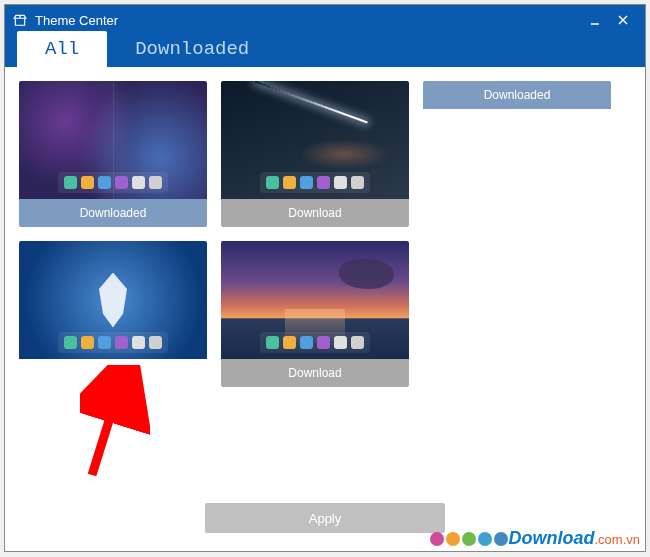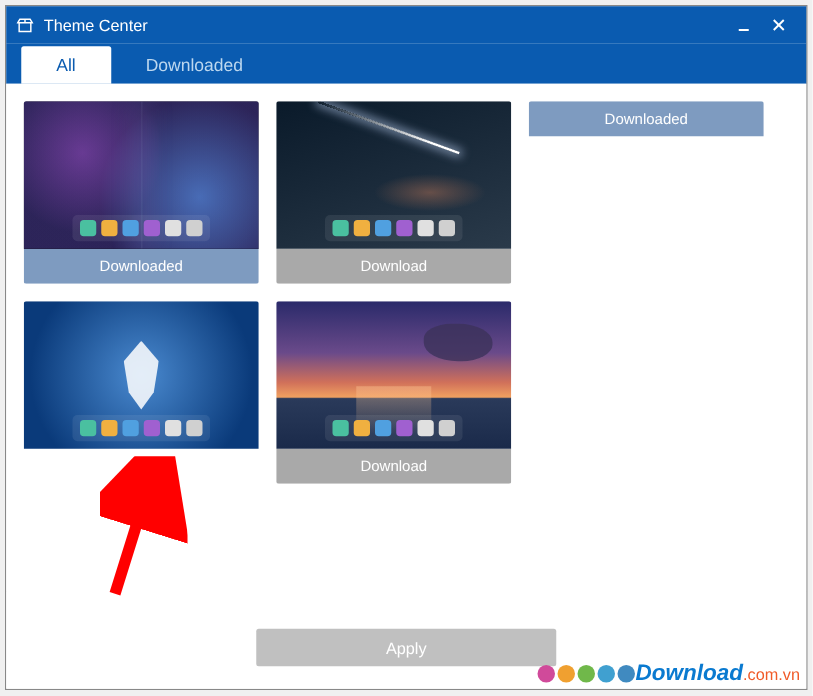--- a/index.html
+++ b/index.html
@@ -39,23 +39,24 @@
   .titlebar .ctrl svg { stroke:#fff; }
   .tabbar {
     height: 32px;
     background: #0a5bb0;
     display: flex;
     align-items: flex-end;
     padding-left: 12px;
   }
   .tab {
     padding: 7px 28px;
-    font-size: 14px;
+    font-size: 19px;
     color: #bcd7ef;
     cursor: pointer;
+    font-family: Liberation Mono, monospace;
   }
   .tab.active {
     background: #fff;
     color: #0a5bb0;
     border-radius: 2px 2px 0 0;
   }
   .content {
     flex: 1;
     padding: 14px;
     background: #fff;

